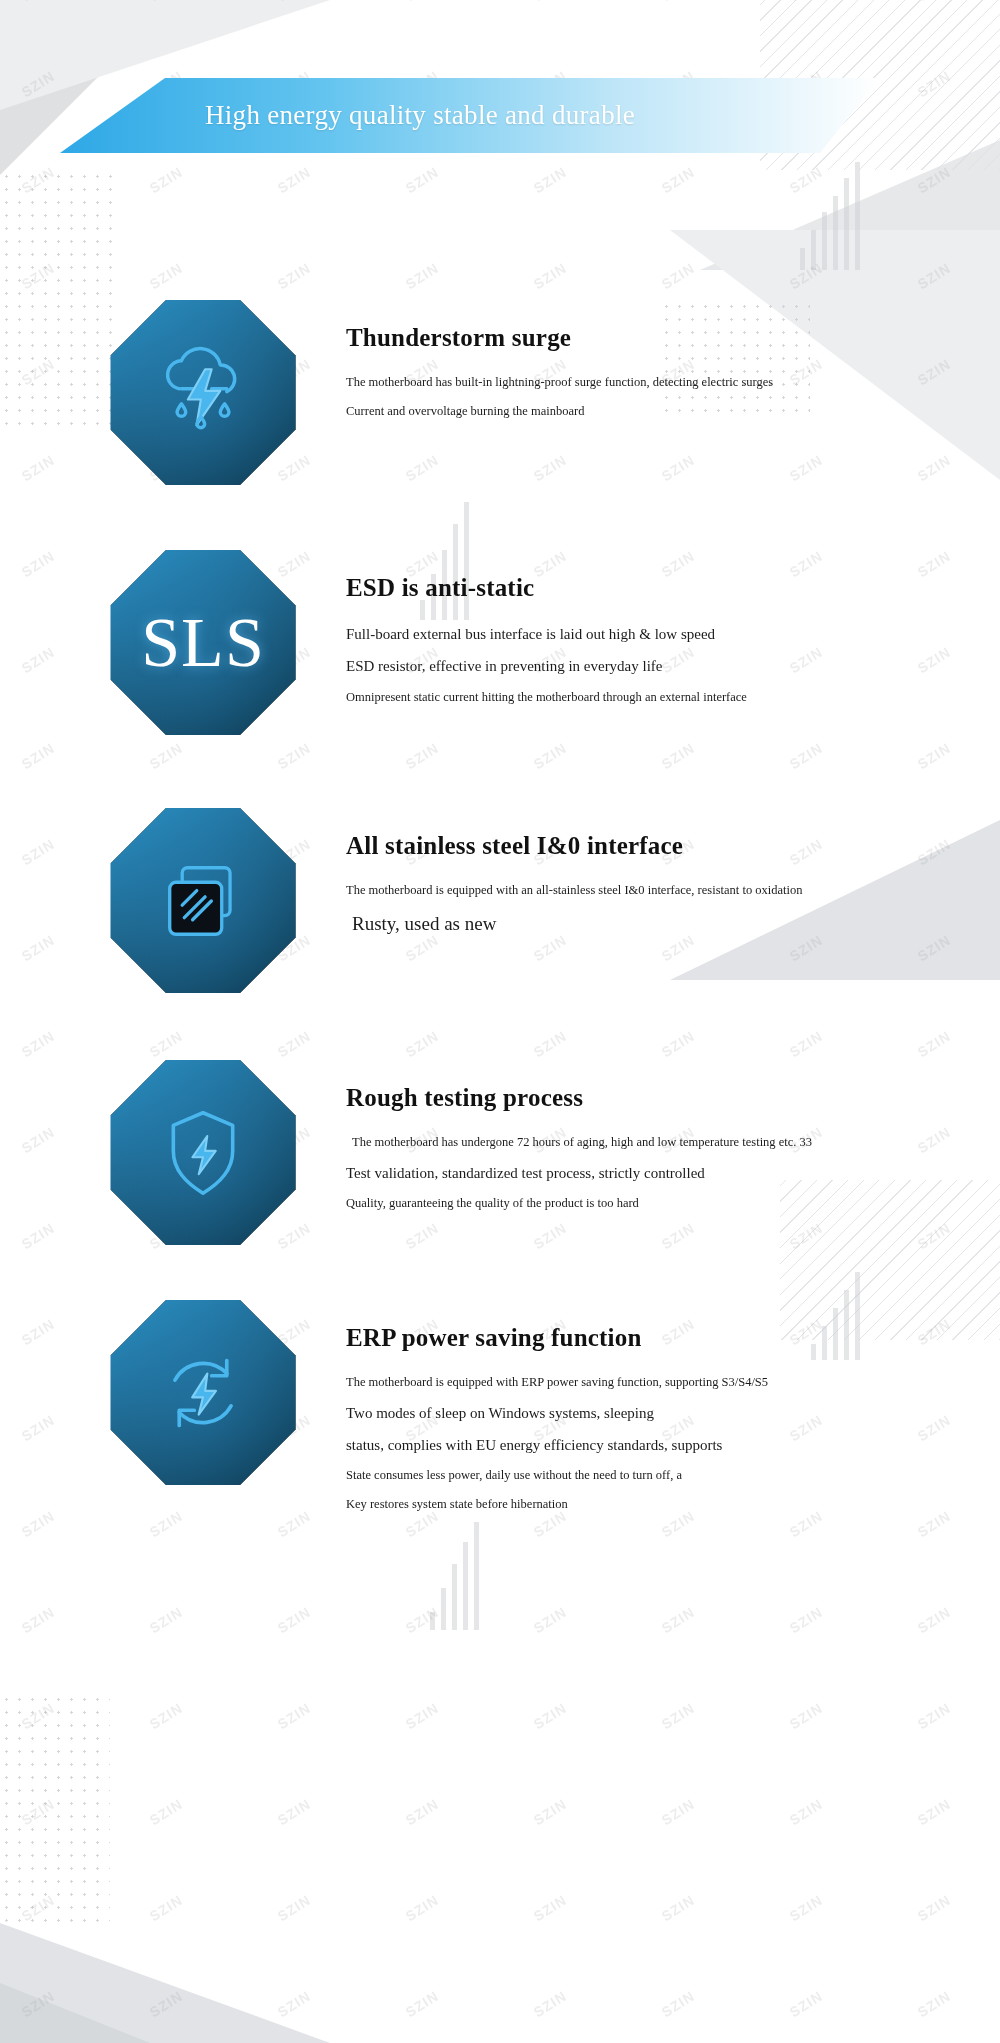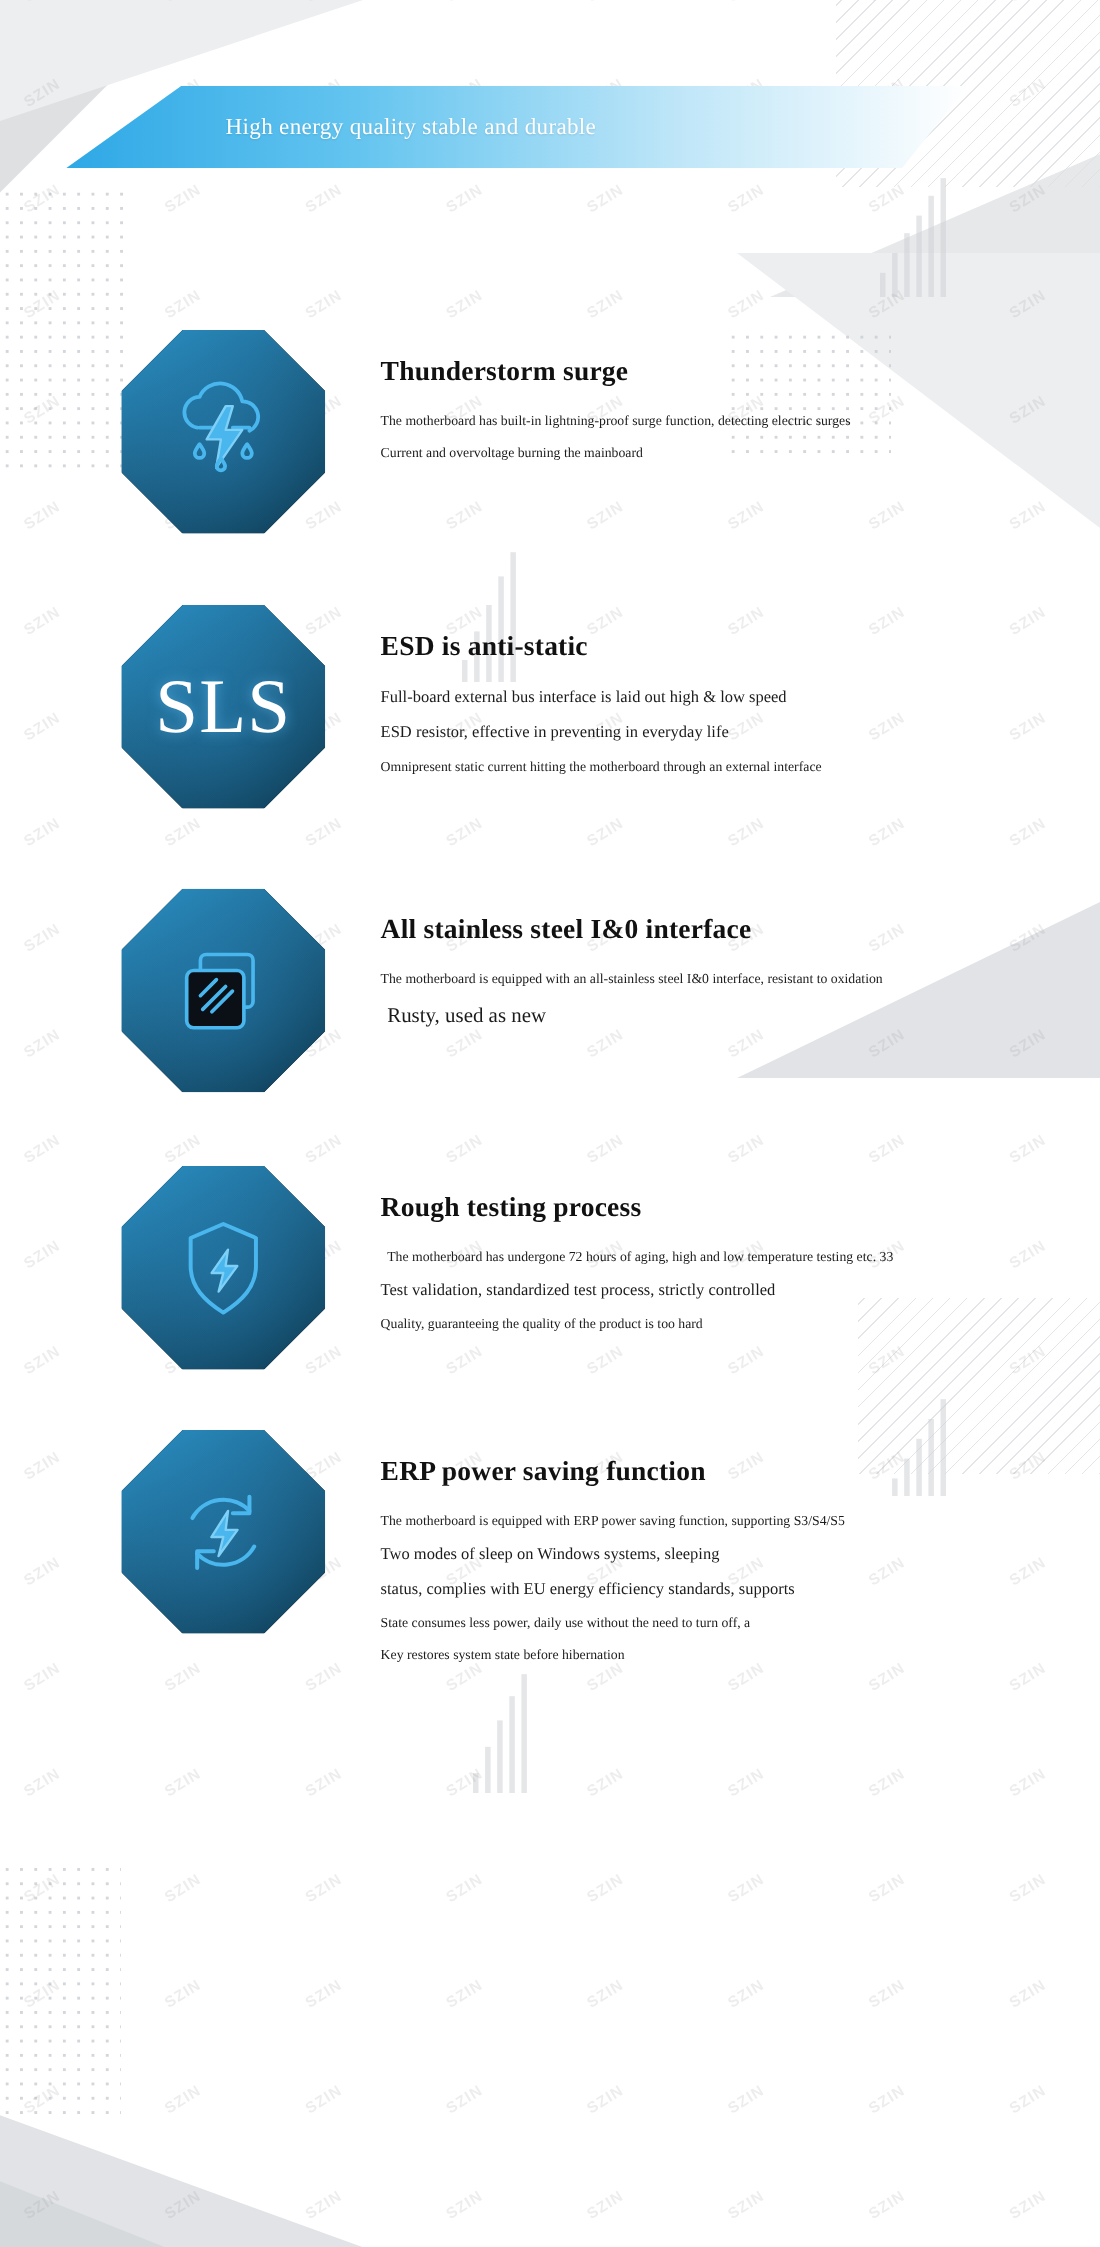--- a/index.html
+++ b/index.html
@@ -122,21 +122,21 @@
     left: 60px;
     width: 820px;
     height: 75px;
     background: linear-gradient(90deg, #2ea8e6 0%, #63c4ef 32%, #bfe6f8 68%, #ffffff 100%);
     clip-path: polygon(105px 0, 820px 0, 760px 75px, 0 75px);
     display: flex;
     align-items: center;
   }
   .banner-title {
     margin-left: 145px;
-    font-size: 21px;
+    font-size: 27px;
     color: #ffffff;
     font-family: "Liberation Serif", serif;
     letter-spacing: .3px;
     text-shadow: 0 1px 2px rgba(0,0,0,.12);
   }
 
   
   .features {
     position: absolute;
     top: 300px;

